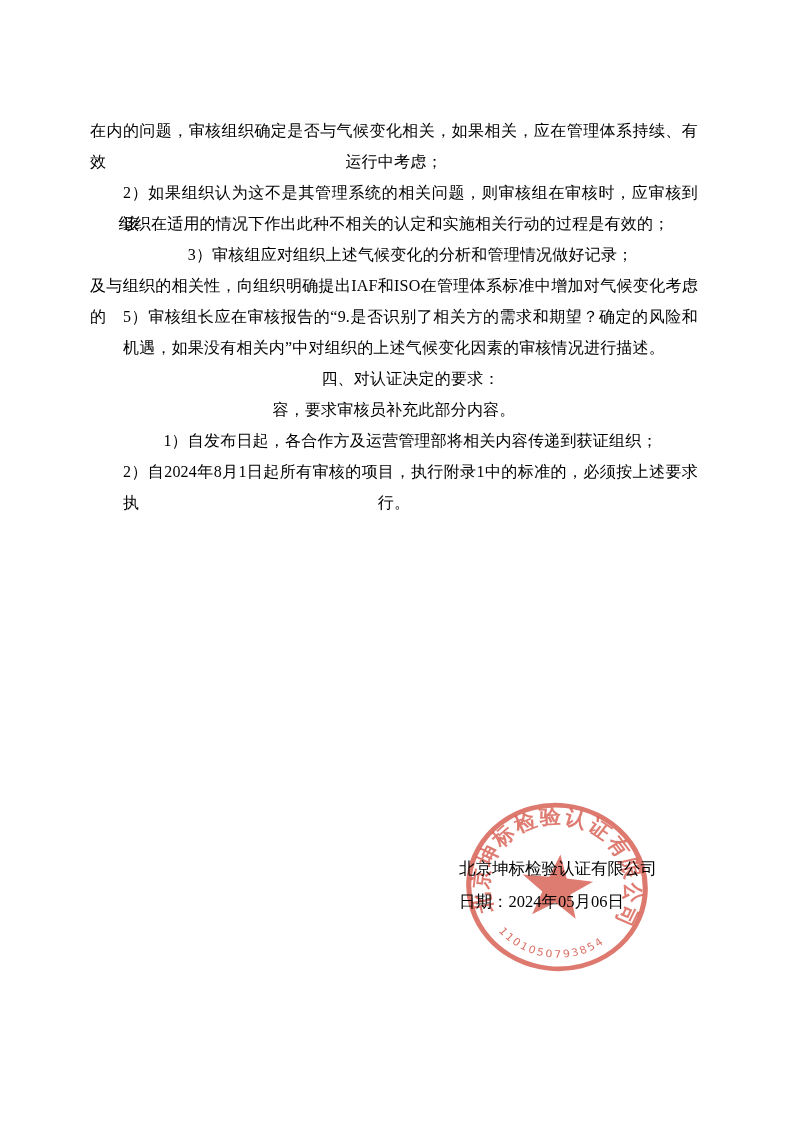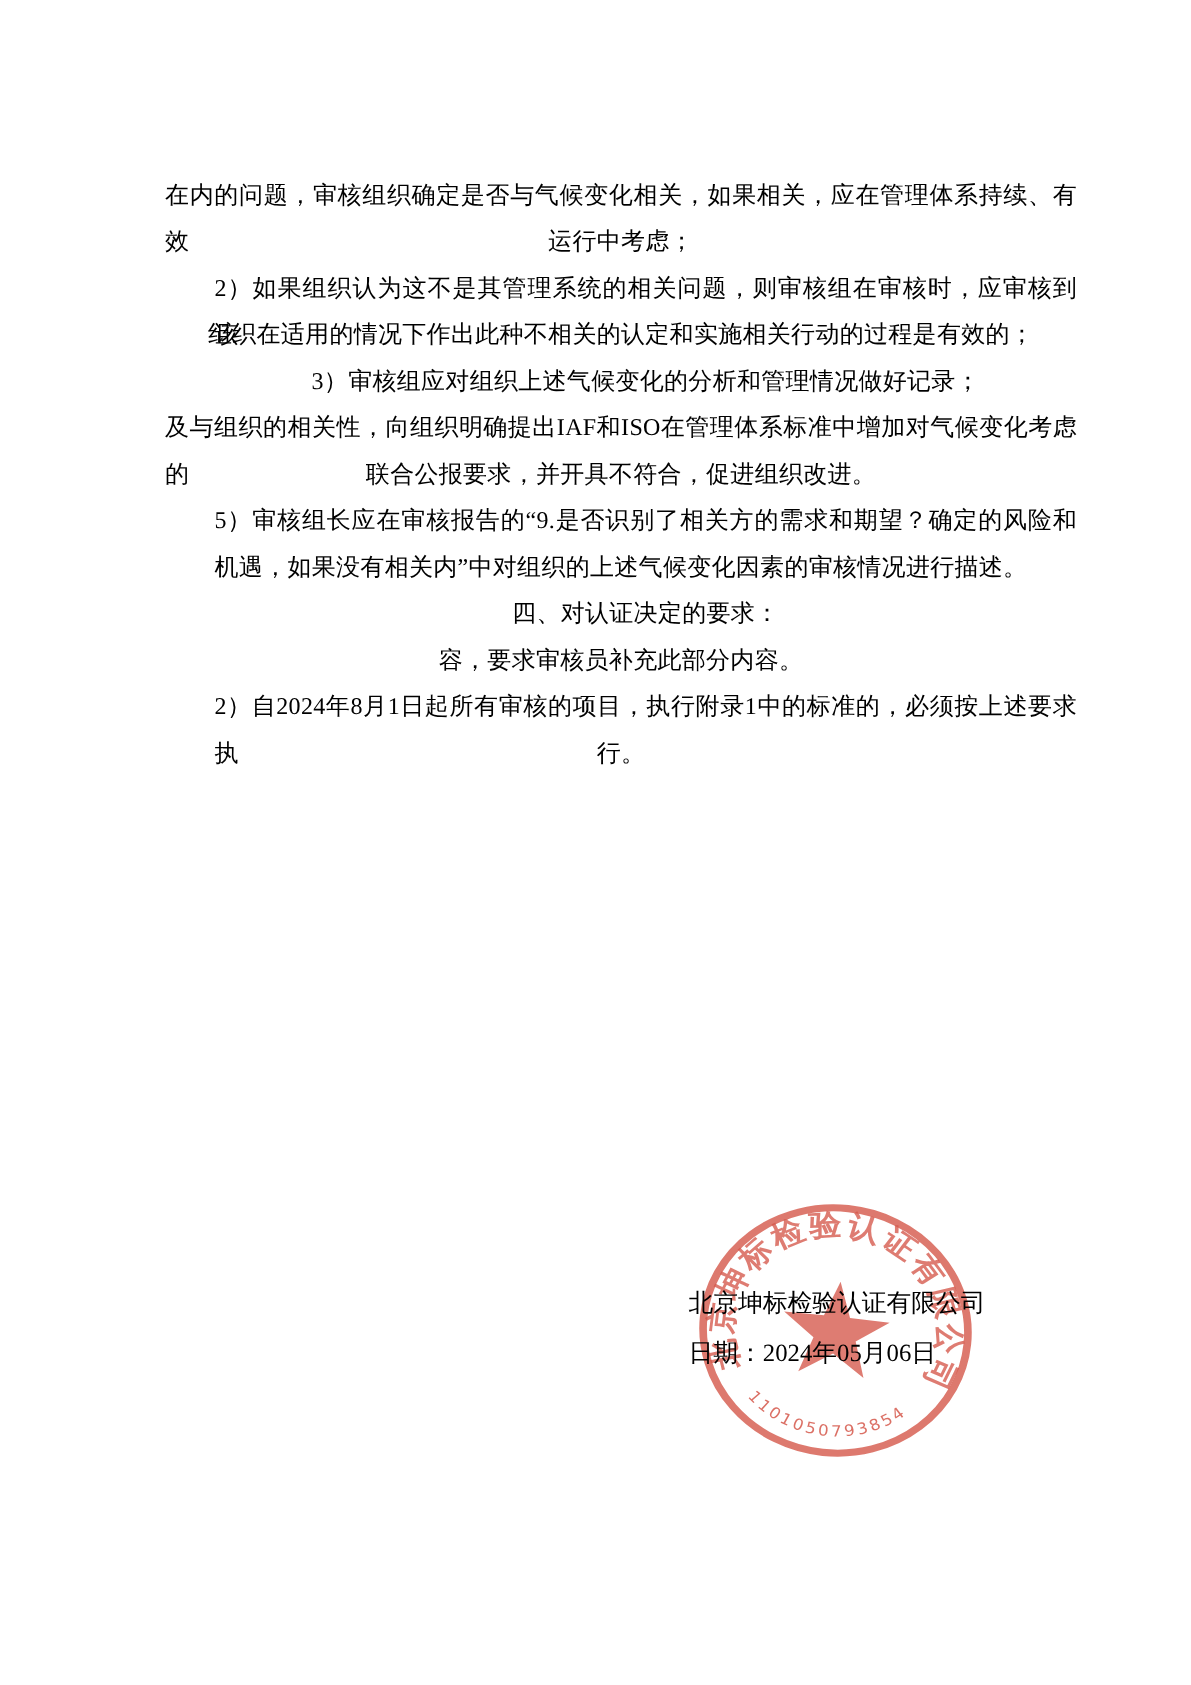--- a/index.html
+++ b/index.html
@@ -7,21 +7,21 @@
     position: relative;
     width: 794px;
     height: 1123px;
     background: #ffffff;
     overflow: hidden;
     font-family: "Liberation Serif", "DejaVu Serif", serif;
     color: #000000;
   }
   .body-text {
     position: absolute;
-    left: 110px;
+    left: 90px;
     top: 115px;
     width: 608px;
   }
   .line {
     height: 31px;
     line-height: 31px;
     font-size: 16px;
     white-space: nowrap;
     text-align: center;
     letter-spacing: 0.2px;
@@ -74,25 +74,25 @@
 
 <div class="page">
 
   <div class="body-text">
     <div class="line jf">在内的问题，审核组织确定是否与气候变化相关，如果相关，应在管理体系持续、有效</div>
     <div class="line">运行中考虑；</div>
     <div class="line ind jf">2）如果组织认为这不是其管理系统的相关问题，则审核组在审核时，应审核到该</div>
     <div class="line">组织在适用的情况下作出此种不相关的认定和实施相关行动的过程是有效的；</div>
     <div class="line ind">3）审核组应对组织上述气候变化的分析和管理情况做好记录；</div>
     <div class="line jf">及与组织的相关性，向组织明确提出IAF和ISO在管理体系标准中增加对气候变化考虑的</div>
-    <div class="line">联合公报要求，并开具不符合，促进组织改进。</div>
     <div class="line ind jf">5）审核组长应在审核报告的“9.是否识别了相关方的需求和期望？确定的风险和</div>
     <div class="line">机遇，如果没有相关内”中对组织的上述气候变化因素的审核情况进行描述。</div>
     <div class="line ind">四、对认证决定的要求：</div>
     <div class="line">容，要求审核员补充此部分内容。</div>
+    <div class="line ind">1）自发布日起，各合作方及运营管理部将相关内容传递到获证组织；</div>
     <div class="line ind jf">2）自2024年8月1日起所有审核的项目，执行附录1中的标准的，必须按上述要求执</div>
     <div class="line">行。</div>
   </div>
 
   <div class="stamp">
     <svg viewBox="0 0 200 200" width="186" height="172" preserveAspectRatio="none">
       <circle cx="100" cy="100" r="95" fill="none" stroke="#d5574a" stroke-width="5.5" opacity="0.8"></circle>
       <path id="sealArc" d="M 35.9 137 A 74 74 0 1 1 164.1 137" fill="none"></path>
       <text class="seal-ring-text">
         <textPath href="#sealArc" startOffset="50%" text-anchor="middle">北京坤标检验认证有限公司</textPath>

